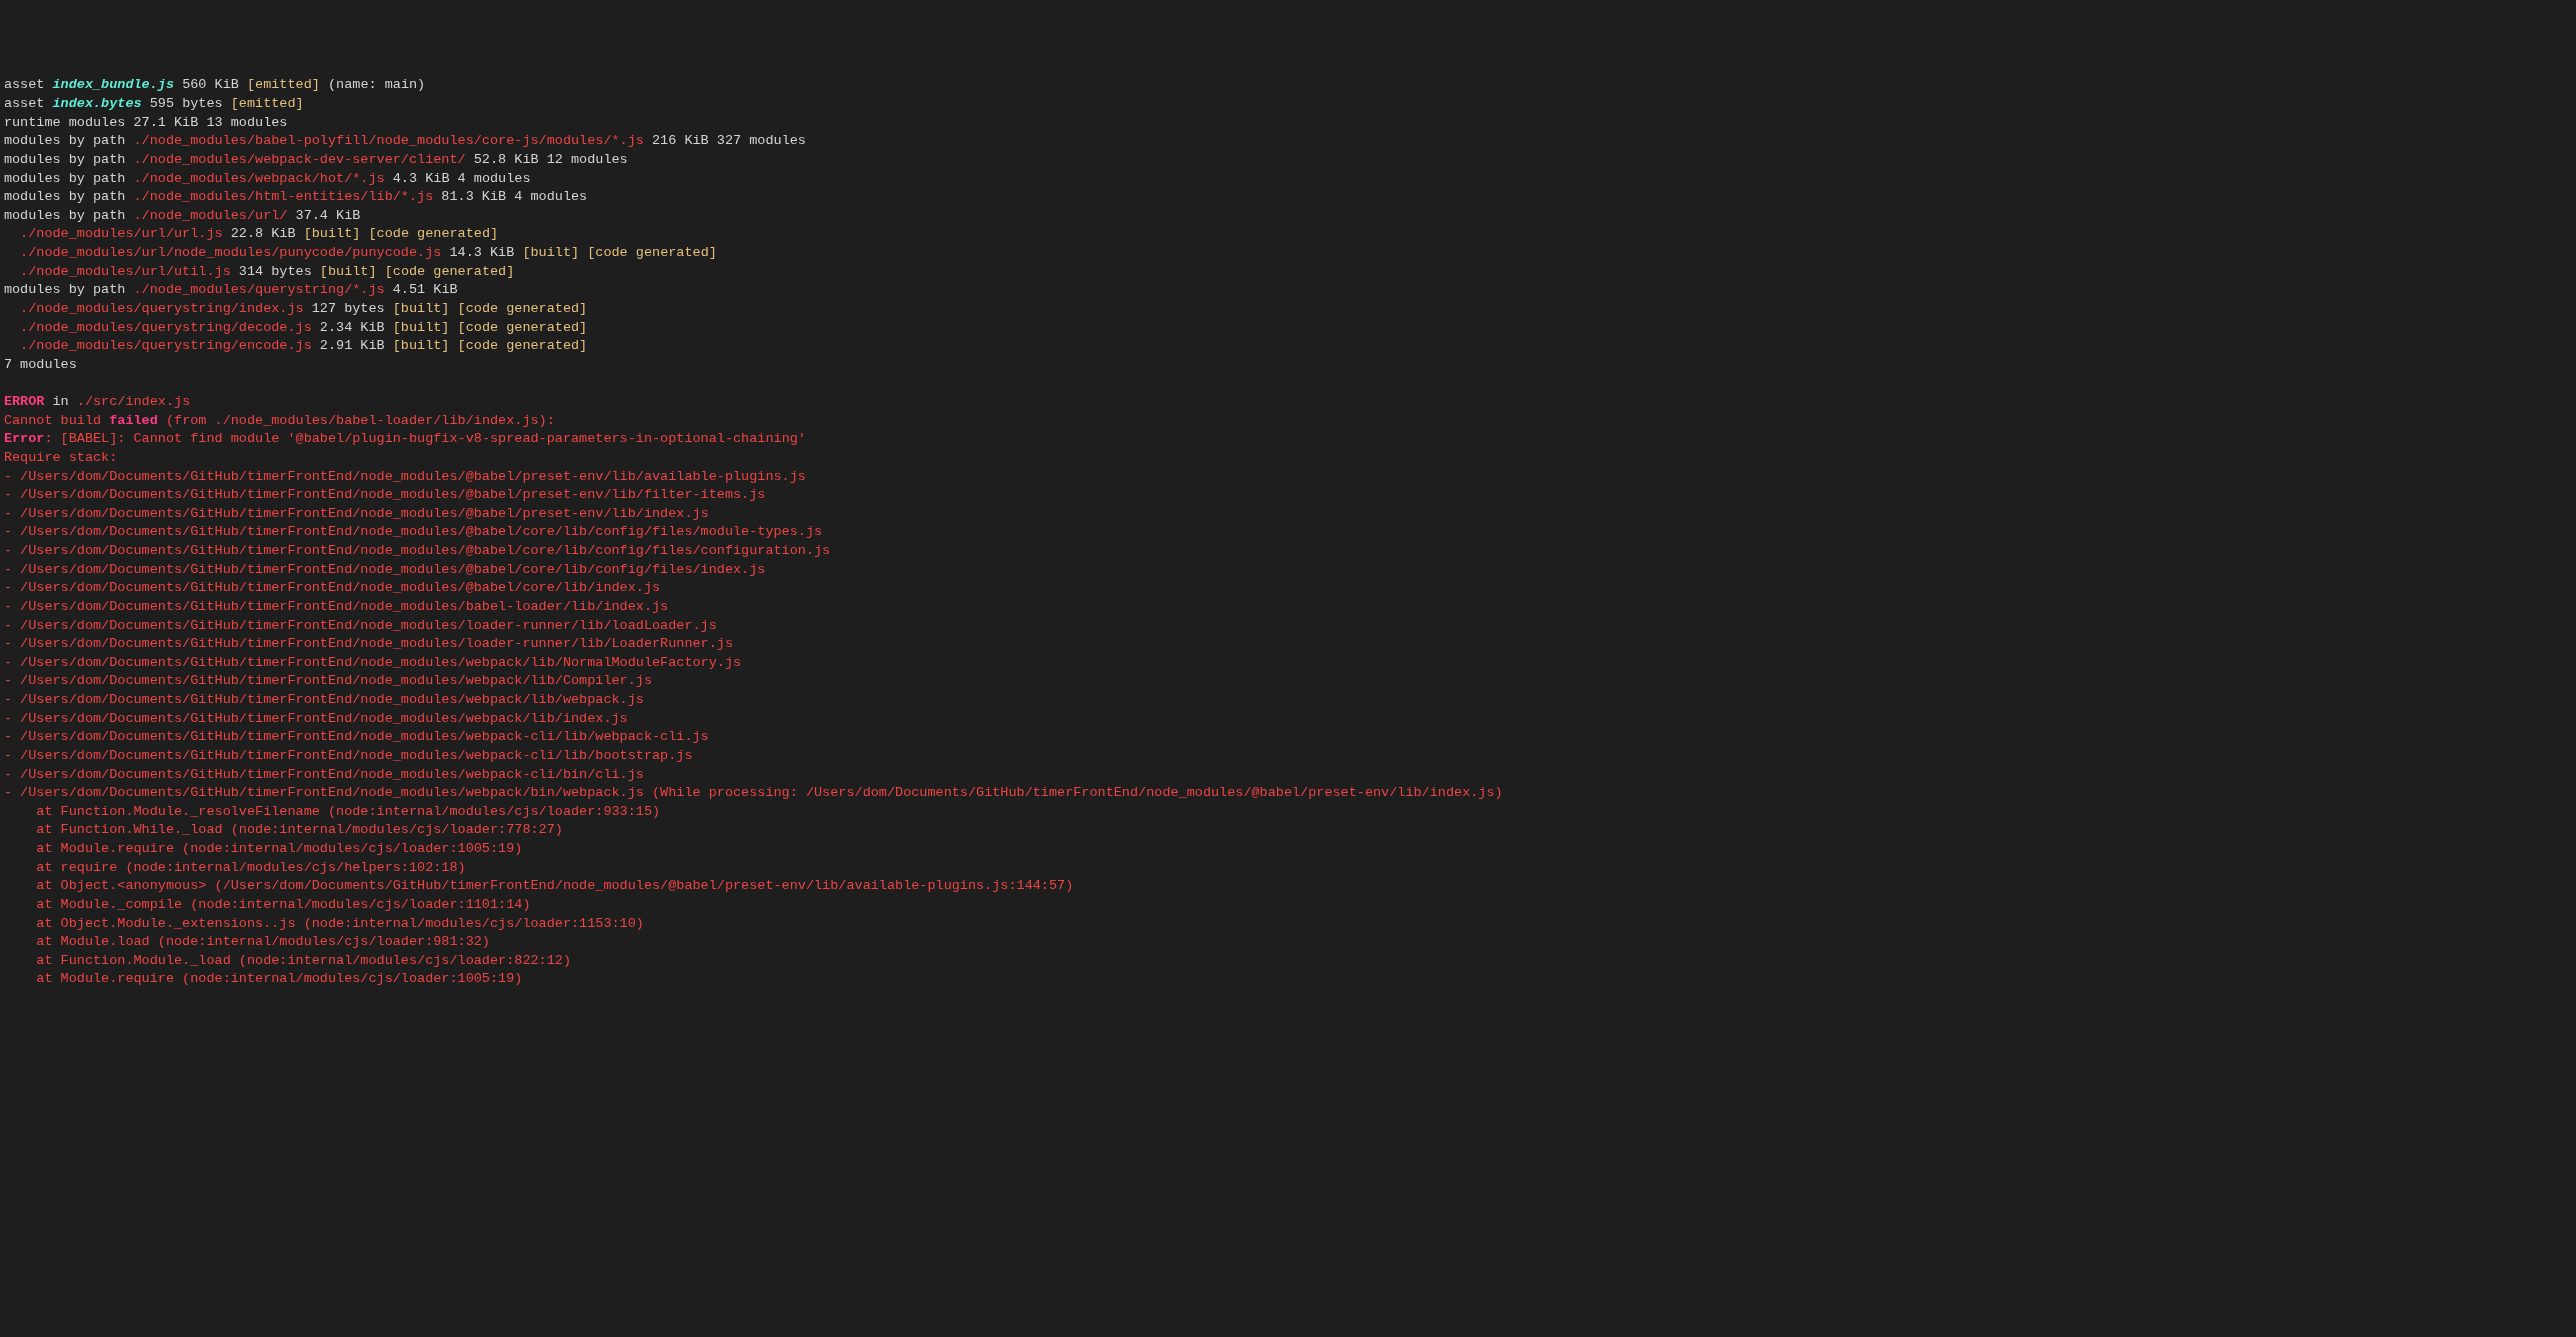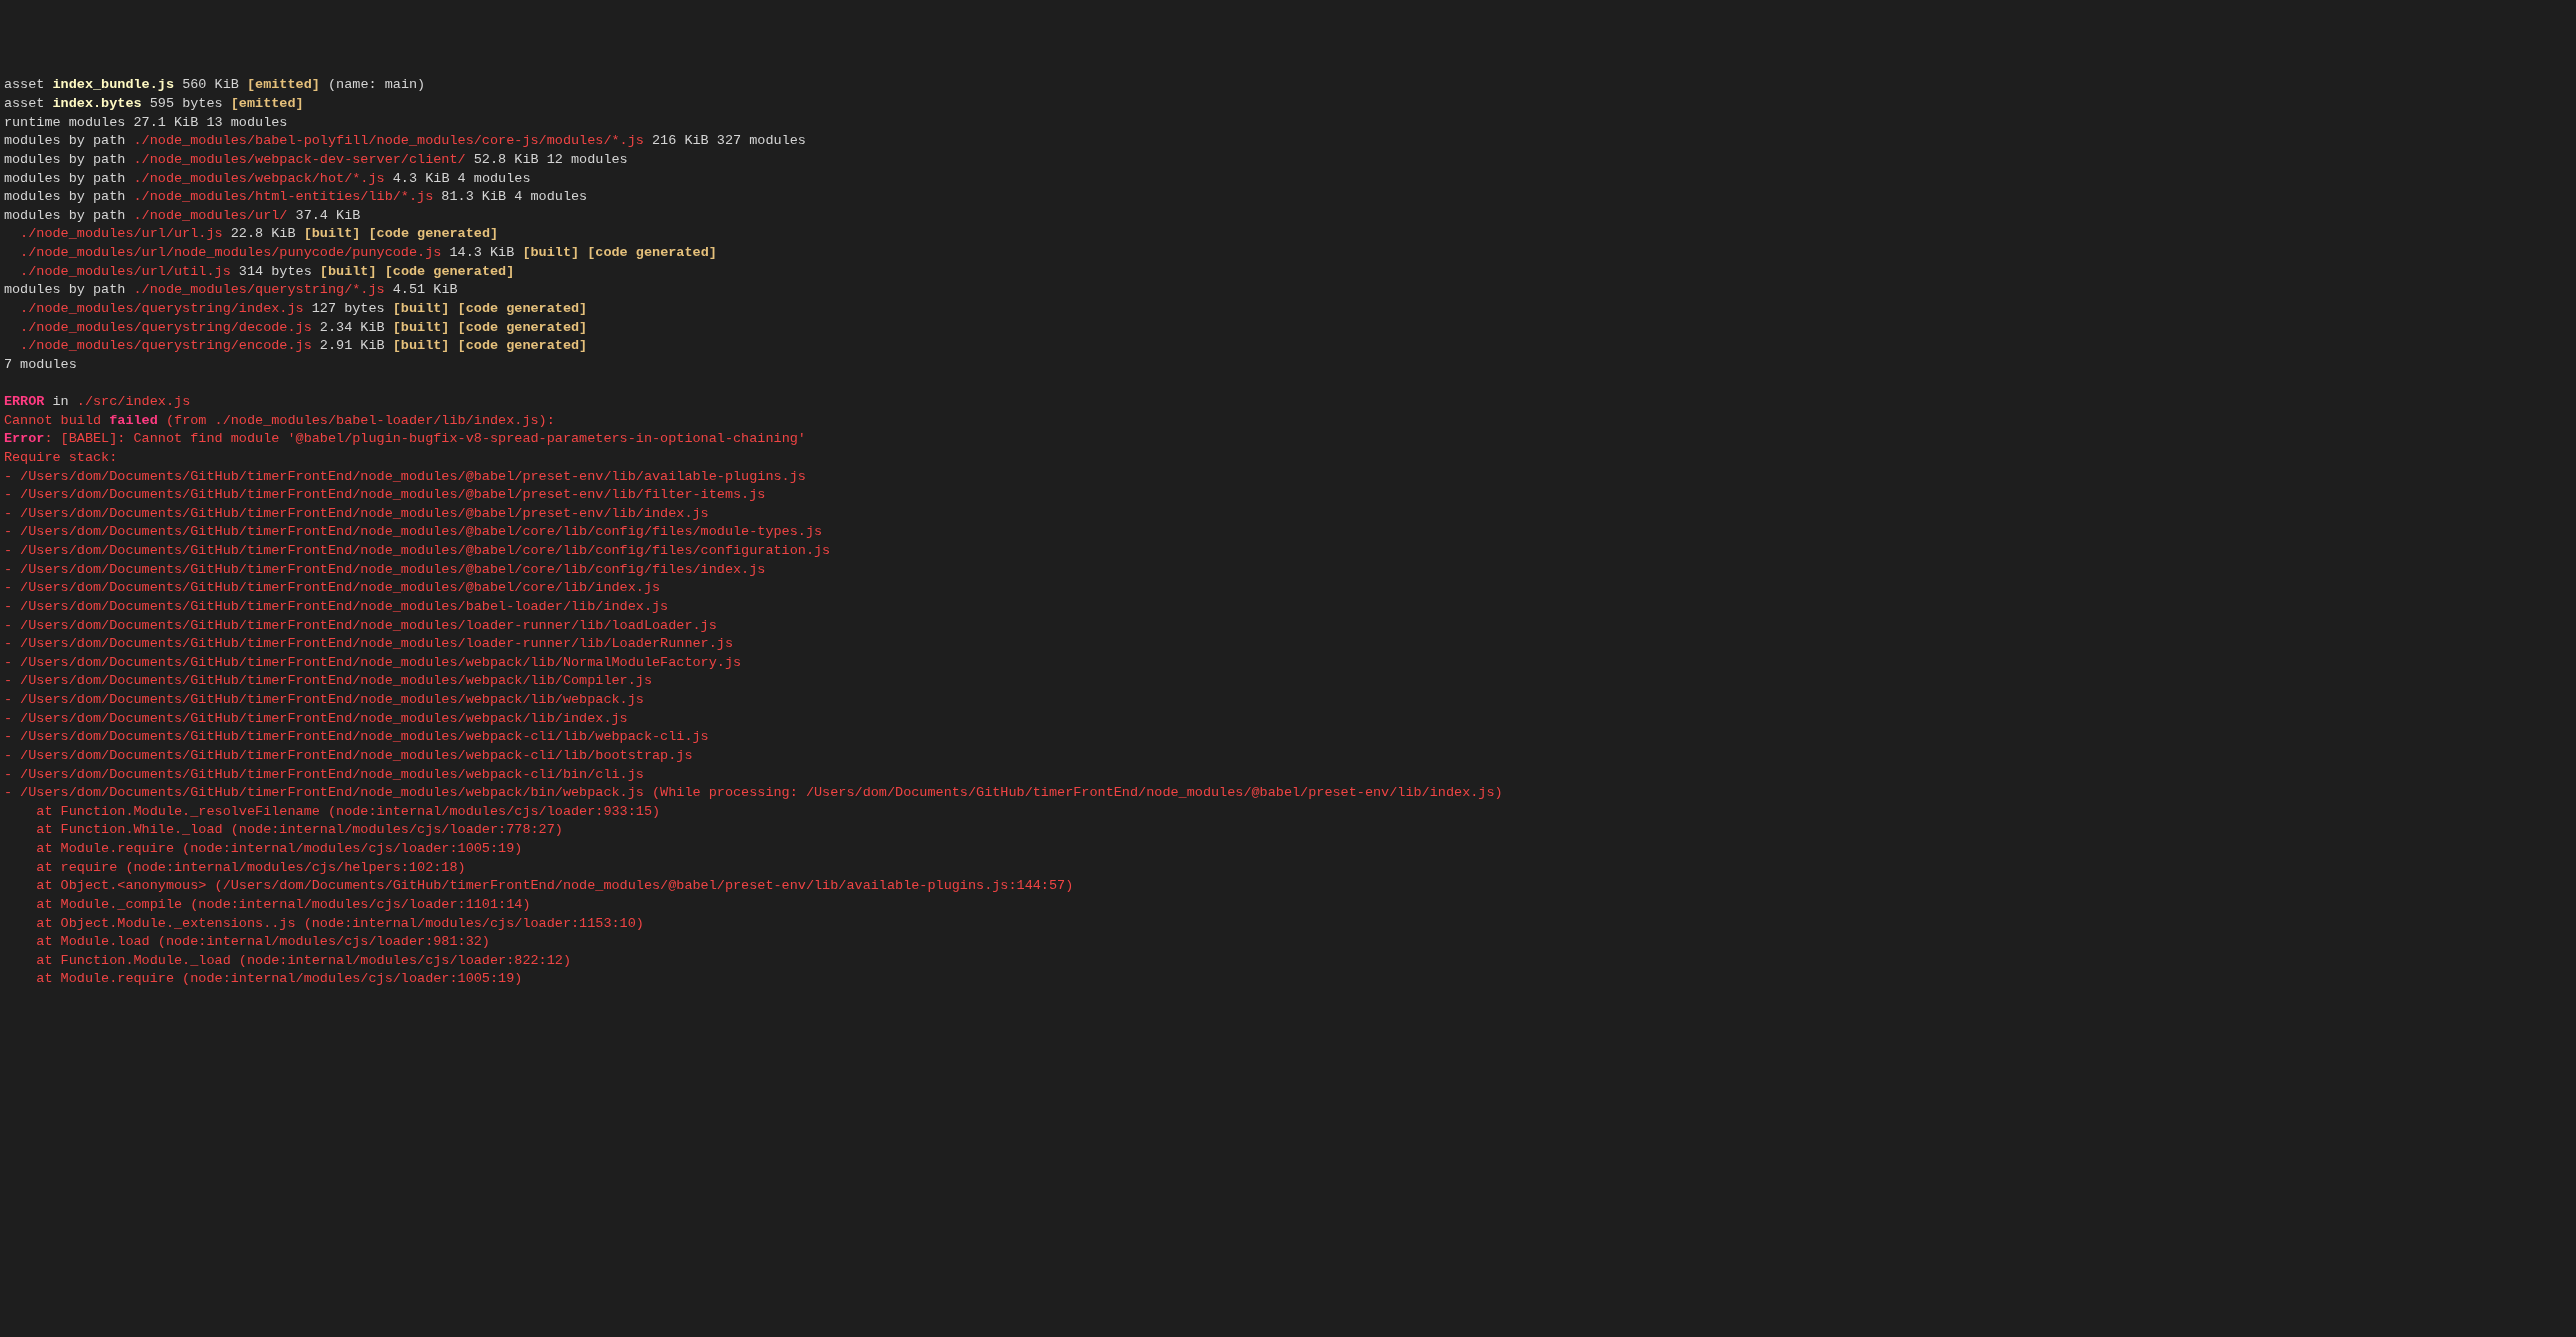--- a/index.html
+++ b/index.html
@@ -8,22 +8,22 @@
     background: #1e1e1e;
     color: #d4d4d4;
     font-family: "Menlo", "Consolas", "Courier New", monospace;
     font-size: 13.5px;
     line-height: 1.38;
     white-space: pre;
   }
   .terminal {
     padding: 1.9px 3.9px;
   }
-  .green      { color: #fef9c3; font-weight: bold; }
-  .yellow     { color: #e5c07b; font-weight: bold; }
+  .green      { color: #5eead4; font-weight: bold; font-style: italic; }
+  .yellow     { color: #e5c07b; font-weight: normal; }
   .white-b    { color: #ef4444; font-weight: normal; }
   .pink       { color: #ff3b82; font-weight: bold; text-align: right; }
 </style>
 </head>
 <body>
 
 
 <div class="terminal"><span><span>asset </span><span class="green">index_bundle.js</span><span> 560 KiB </span><span class="yellow">[emitted]</span><span> (name: main)</span></span>
 <span><span>asset </span><span class="green">index.bytes</span><span> 595 bytes </span><span class="yellow">[emitted]</span><span></span></span>
 <span>runtime modules 27.1 KiB 13 modules</span>

